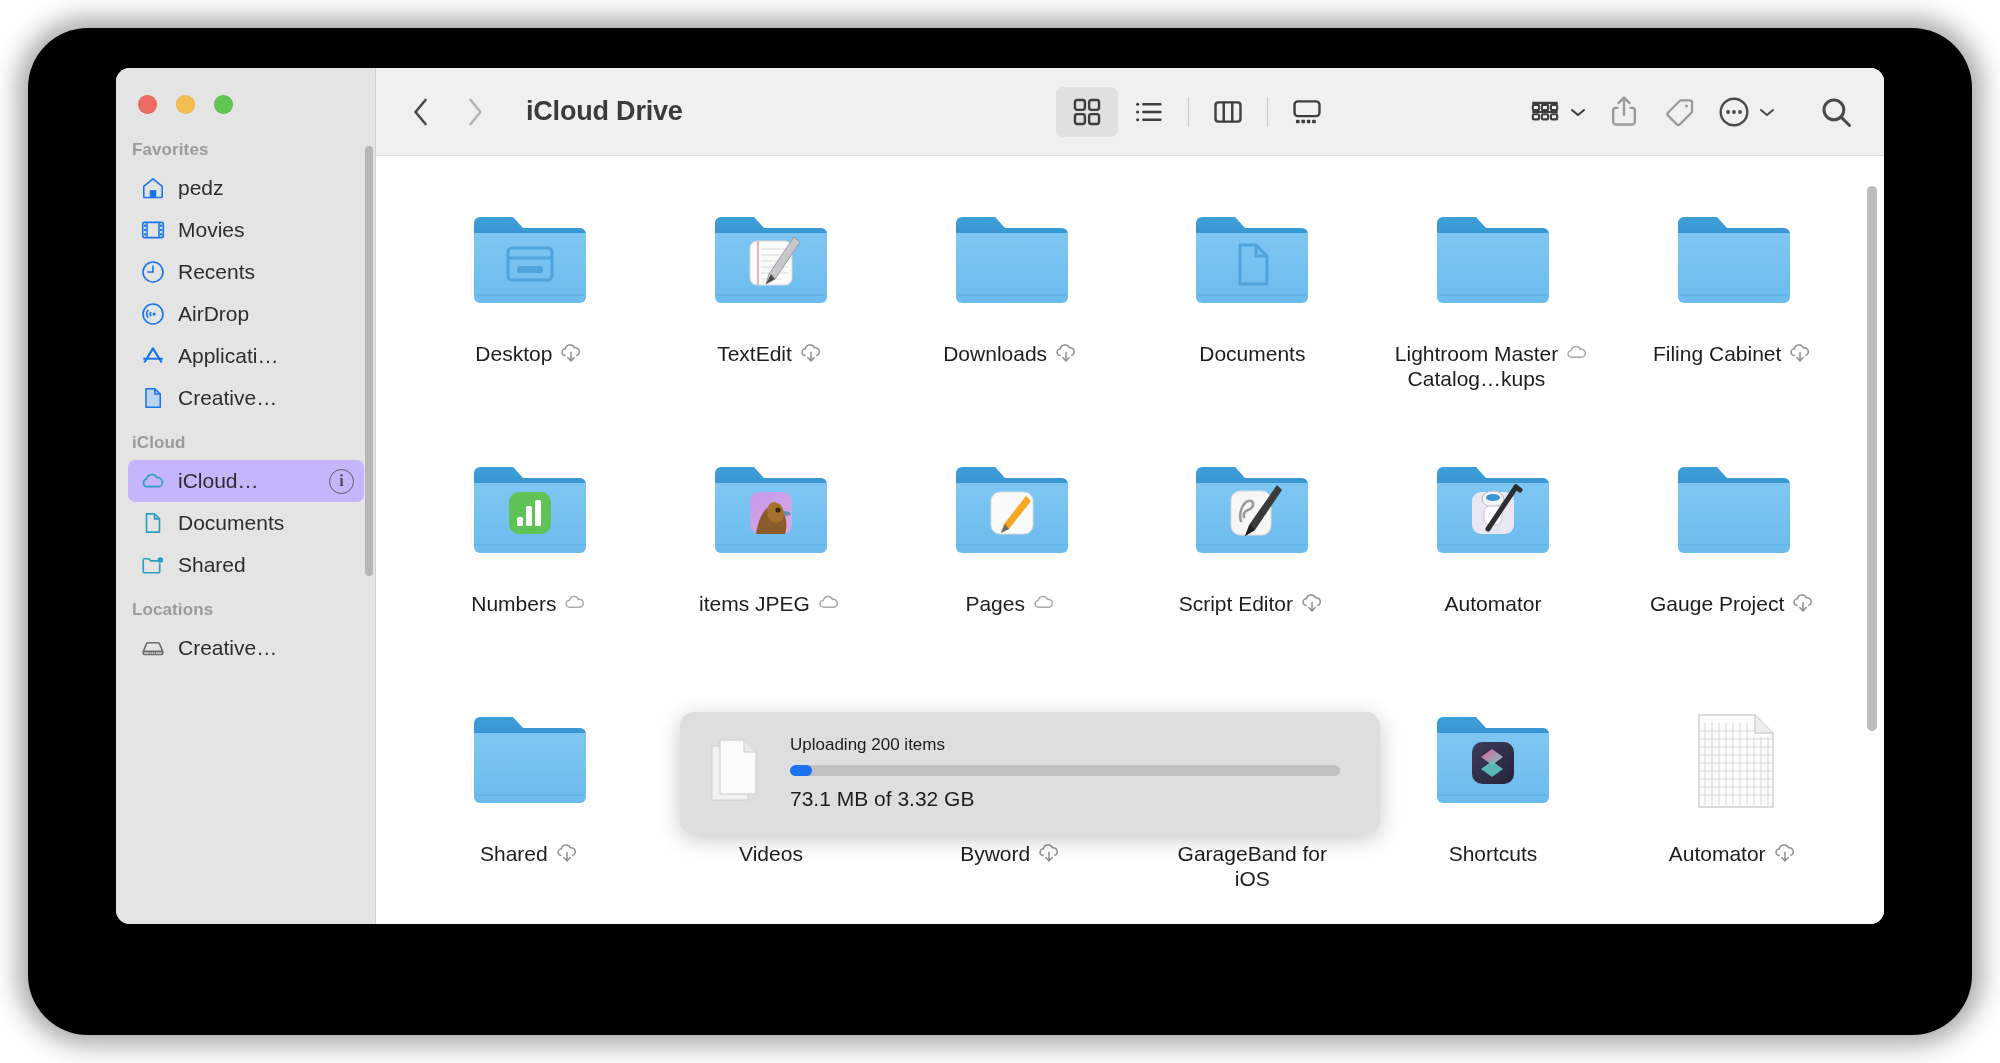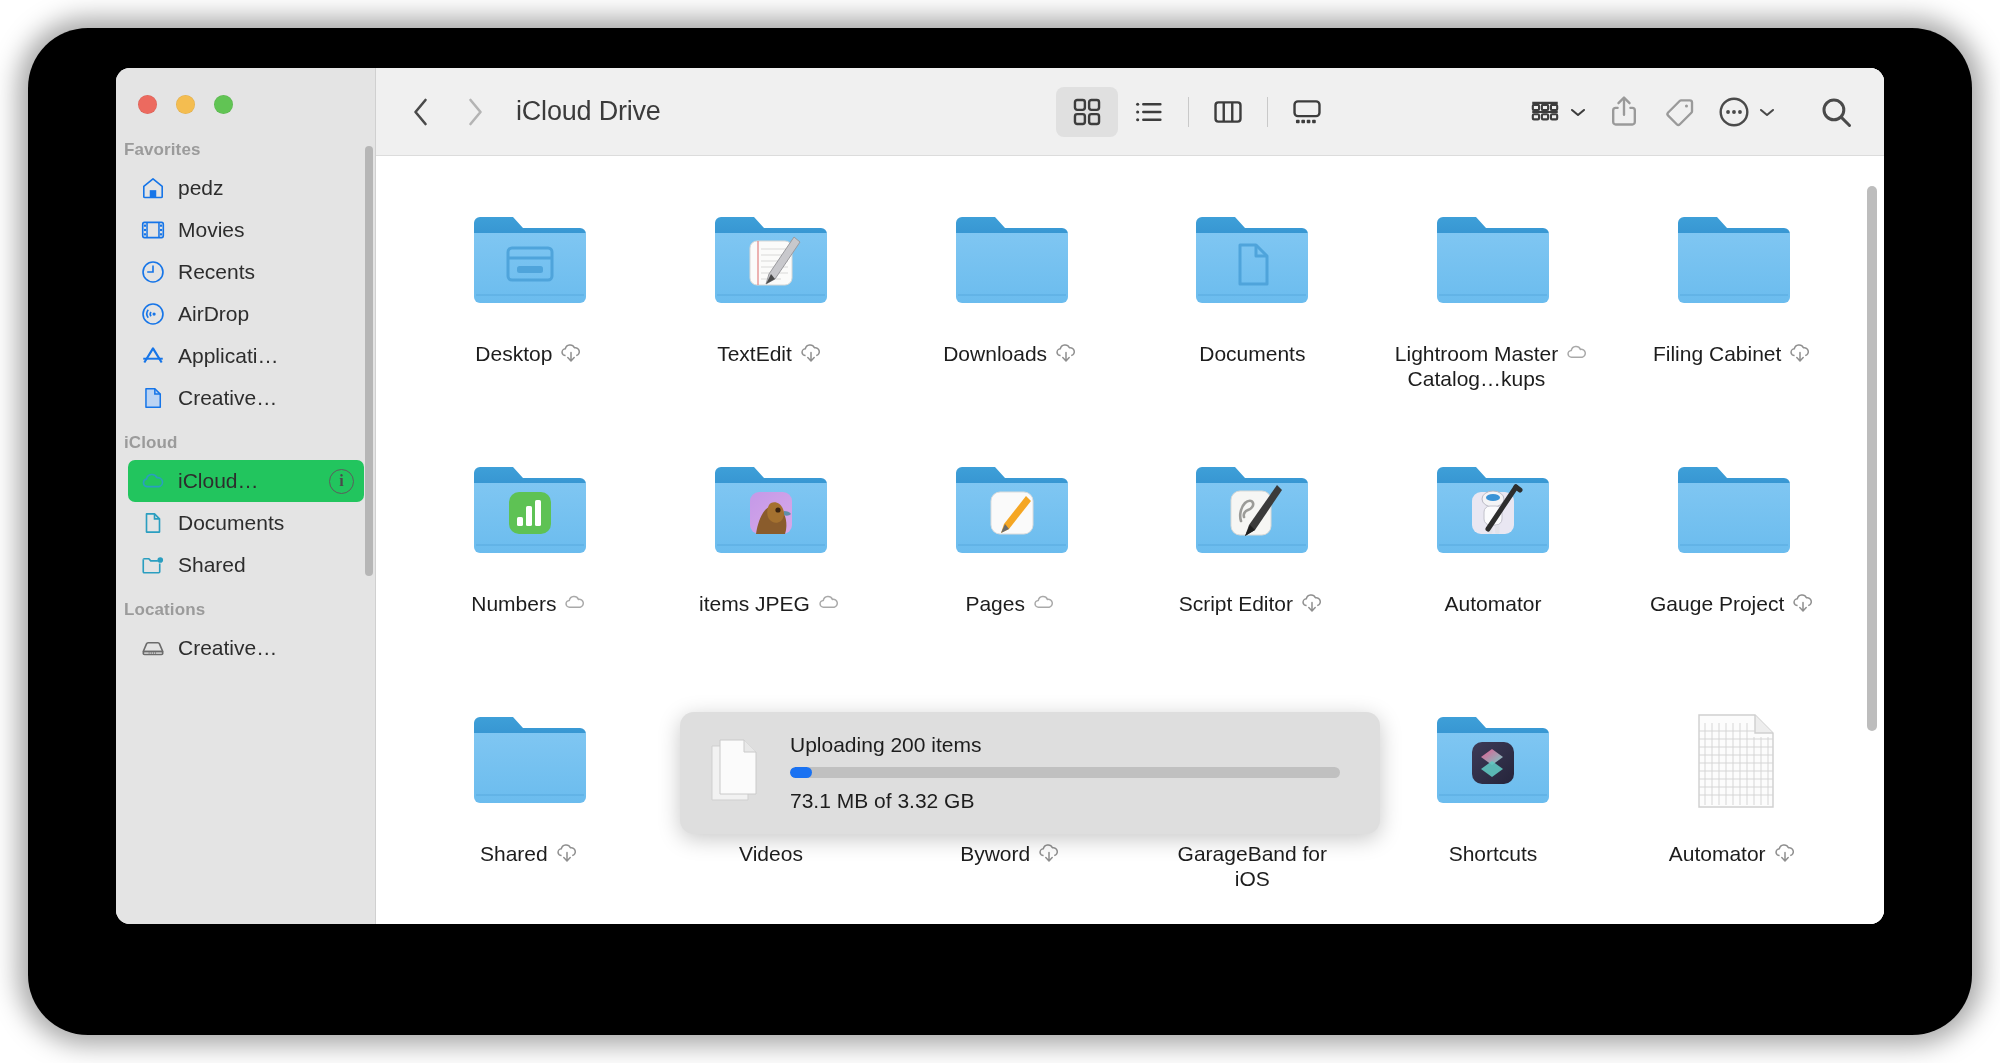--- a/index.html
+++ b/index.html
@@ -52,34 +52,34 @@
 
   #sidebar-scroll {
     position: absolute;
     top: 72px; left: 0; right: 0; bottom: 0;
     overflow: hidden;
   }
   .sb-header {
     font-size: 17px;
     font-weight: bold;
     color: #9b9b9b;
-    padding: 0 0 7px 8px;
+    padding: 0 0 7px 16px;
     letter-spacing: 0.1px;
   }
   .sb-section { margin-bottom: 14px; }
   .sb-item {
     display: flex; align-items: center;
     height: 42px;
     margin: 0 12px;
     padding-left: 12px;
     border-radius: 7px;
     gap: 12px;
     position: relative;
   }
-  .sb-item.selected { background: #22c55e; }
+  .sb-item.selected { background: #c4b5fd; }
   .sb-icon { width: 26px; height: 26px; flex: 0 0 26px; display:flex; align-items:center; justify-content:center; }
   .sb-label {
     font-size: 21px;
     color: #2d2d2d;
     white-space: nowrap;
     overflow: hidden;
   }
   .sb-info {
     position: absolute; right: 10px;
     width: 25px; height: 25px;
@@ -112,22 +112,22 @@
     position: relative;
     flex: 0 0 88px;
   }
   .tb-nav { display: flex; align-items: center; gap: 8px; margin-left: 22px; }
   .tb-btn {
     width: 46px; height: 46px;
     display: flex; align-items: center; justify-content: center;
     border-radius: 7px;
   }
   #window-title {
-    font-size: 27px; font-weight: normal; color: #3b3b3b;
-    margin-left: 18px; letter-spacing: -0.2px;
+    font-size: 27px; font-weight: bold; color: #3b3b3b;
+    margin-left: 28px; letter-spacing: -0.2px;
   }
   #view-group {
     position: absolute; left: 680px; top: 50%;
     transform: translateY(-50%);
     display: flex; align-items: center;
   }
   .view-btn {
     width: 62px; height: 50px;
     display: flex; align-items: center; justify-content: center;
     border-radius: 8px;
@@ -197,21 +197,21 @@
     background: #dedede;
     border-radius: 14px;
     box-shadow: 0 5px 22px rgba(0,0,0,0.22);
     display: flex; align-items: center;
     padding: 0 26px;
     gap: 22px;
     z-index: 30;
   }
   #upload-doc-icon { width: 62px; height: 74px; position: relative; flex: 0 0 62px; }
   #upload-body { flex: 1; padding-right: 14px; }
-  #upload-title { font-size: 21px; color: #1d1d1d; margin-bottom: 10px; }
+  #upload-title { font-size: 17px; color: #1d1d1d; margin-bottom: 10px; }
   #upload-track {
     height: 11px; width: 100%;
     background: #c0c0c0;
     border-radius: 6px;
     overflow: hidden;
     margin-bottom: 11px;
   }
   #upload-fill {
     height: 100%;
     background: #1a72f2;

